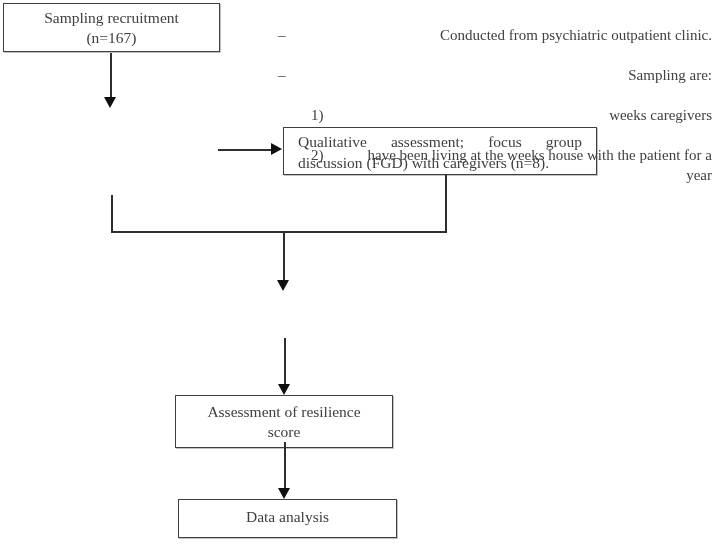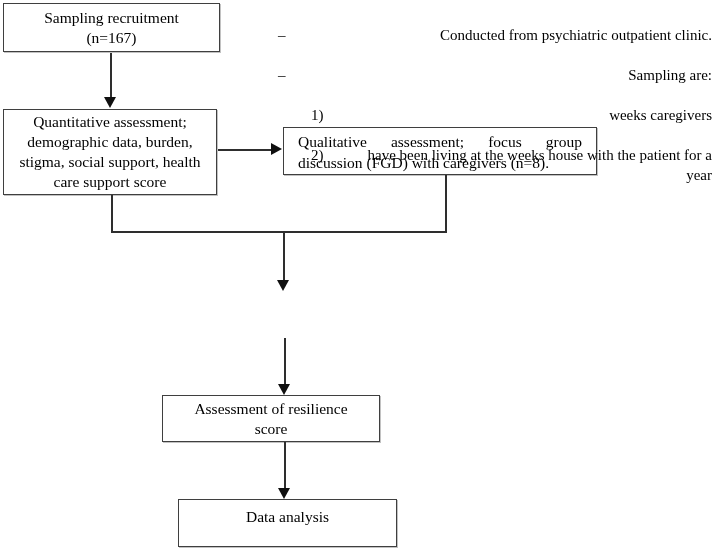--- a/index.html
+++ b/index.html
@@ -6,21 +6,21 @@
     margin: 0;
     padding: 0;
     background: #ffffff;
   }
   .canvas {
     position: relative;
     width: 713px;
     height: 548px;
     background: #ffffff;
     font-family: "Liberation Serif", "DejaVu Serif", serif;
-    color: #000000;
+    color: #404040;
     overflow: hidden;
   }
   .box {
     position: absolute;
     box-sizing: border-box;
     border: 1.5px solid #3f3f3f;
     background: #ffffff;
     box-shadow: 1px 1px 0 rgba(120,120,120,.45);
     font-size: 15.5px;
     line-height: 20px;
@@ -96,32 +96,28 @@
   }
 </style>
 </head>
 <body>
 
 <div class="canvas">
 
   <div class="box center" style="left:3px; top:3px; width:217px; height:49px;">Sampling recruitment
 (n=167)</div>
 
-  <div class="box center" style="left:3px; top:109px; width:214px; height:86px;">Quantitative assessment;
-demographic data, burden,
-stigma, social support, health
-care support score</div>
 
   <div class="box justify" style="left:283px; top:127px; width:314px; height:48px;">Qualitative assessment; focus group discussion (FGD) with caregivers (n=8).</div>
 
 
-  <div class="box center" style="left:162px; top:395px; width:218px; height:47px;">Assessment of resilience
+  <div class="box center" style="left:175px; top:395px; width:218px; height:53px;">Assessment of resilience
 score</div>
 
-  <div class="box center top" style="left:178px; top:499px; width:219px; height:48px;">Data analysis</div>
+  <div class="box center top" style="left:178px; top:499px; width:219px; height:39px;">Data analysis</div>
 
   <div class="notes">
     <div class="note-row">
       <span class="marker">–</span>
       <span class="txt">Conducted from psychiatric outpatient clinic.</span>
     </div>
     <div class="note-row">
       <span class="marker">–</span>
       <span class="txt">Sampling are:</span>
     </div>

